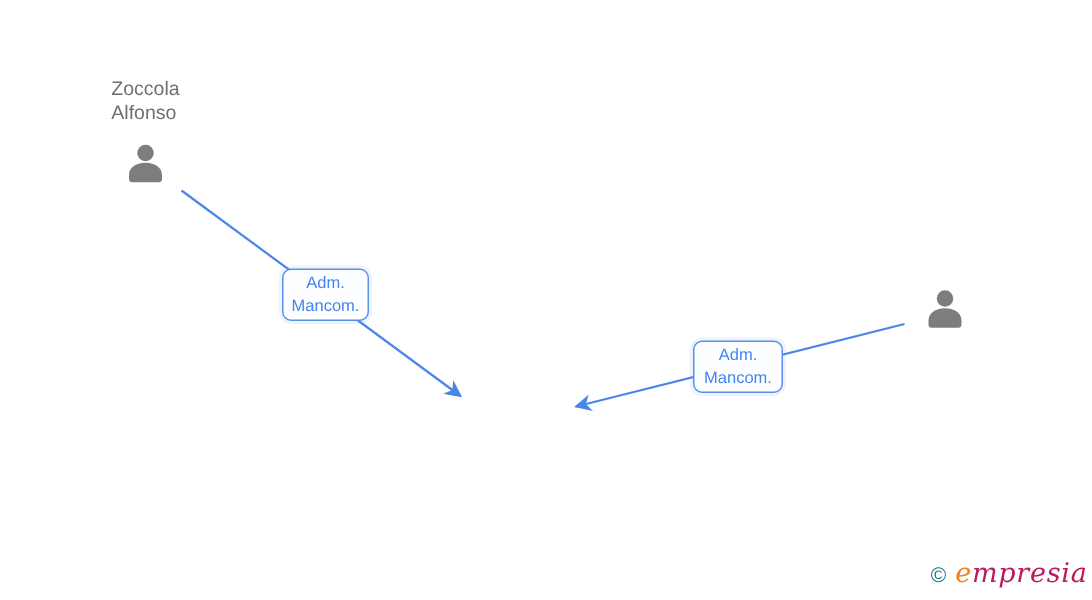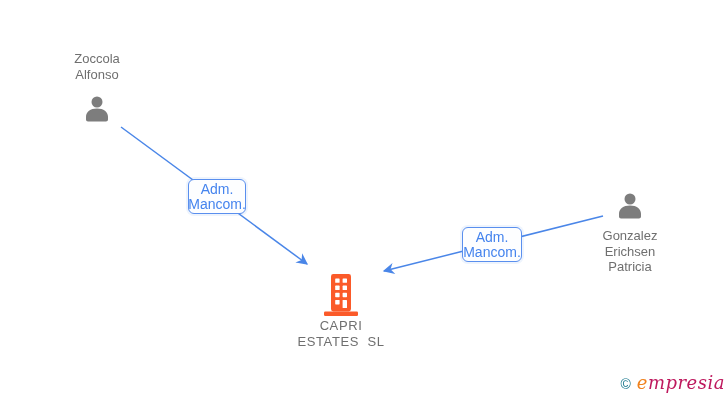--- a/index.html
+++ b/index.html
@@ -24,21 +24,21 @@
   }
   .node {
     position: absolute;
     display: flex;
     flex-direction: column;
     align-items: center;
     cursor: pointer;
   }
   .node-label {
     white-space: pre;
-    text-align: center;
+    text-align: left;
     font-size: 13px;
     line-height: 15.5px;
     color: #6f6f6f;
   }
   .company-label {
     letter-spacing: 0.6px;
     margin-top: 2px;
   }
   .person-label-top {
     margin-bottom: 12px;
@@ -47,21 +47,21 @@
     margin-top: 7px;
   }
   .edge-badge {
     position: absolute;
     box-sizing: border-box;
     background: #fdfeff;
     border: 1.5px solid #5a8fee;
     border-radius: 6px;
     box-shadow: 0 0 0 2px rgba(90,143,238,0.10);
     color: #4584ee;
-    font-size: 14px;
+    font-size: 11px;
     line-height: 15px;
     text-align: center;
     white-space: pre-line;
     display: flex;
     align-items: center;
     justify-content: center;
     cursor: pointer;
   }
   .footer-logo {
     position: absolute;
@@ -106,43 +106,22 @@
       <circle cx="12" cy="6.4" r="4.4" fill="#7d7d7d"></circle>
       <path d="M12 11.6 c-5.3 0 -8.8 2.7 -8.8 6.6 v2.2 c0 0.9 0.7 1.6 1.6 1.6 h14.4 c0.9 0 1.6 -0.7 1.6 -1.6 v-2.2 c0 -3.9 -3.5 -6.6 -8.8 -6.6 z" fill="#7d7d7d"></path>
     </svg>
   </div>
 
   <div class="node" style="left:570px; top:191px; width:120px;">
     <svg width="30" height="30" viewBox="0 0 24 24">
       <circle cx="12" cy="6.4" r="4.4" fill="#7d7d7d"></circle>
       <path d="M12 11.6 c-5.3 0 -8.8 2.7 -8.8 6.6 v2.2 c0 0.9 0.7 1.6 1.6 1.6 h14.4 c0.9 0 1.6 -0.7 1.6 -1.6 v-2.2 c0 -3.9 -3.5 -6.6 -8.8 -6.6 z" fill="#7d7d7d"></path>
     </svg>
-    <div class="node-label person-label-bottom">Gonzalez
-Erichsen
-Patricia</div>
   </div>
 
-  <div class="node" style="left:281px; top:274px; width:120px;">
-    <svg width="38" height="42" viewBox="0 0 38 42">
-      <rect x="2" y="37.5" width="34" height="4.5" rx="1.2" fill="#fb5a29"></rect>
-      <rect x="9" y="0" width="20" height="37.5" rx="2.4" fill="#fb5a29"></rect>
-      <g fill="#ffffff">
-        <rect x="13.2" y="4.4" width="4.4" height="4.4" rx="0.6"></rect>
-        <rect x="20.6" y="4.4" width="4.4" height="4.4" rx="0.6"></rect>
-        <rect x="13.2" y="11.6" width="4.4" height="4.4" rx="0.6"></rect>
-        <rect x="20.6" y="11.6" width="4.4" height="4.4" rx="0.6"></rect>
-        <rect x="13.2" y="18.8" width="4.4" height="4.4" rx="0.6"></rect>
-        <rect x="20.6" y="18.8" width="4.4" height="4.4" rx="0.6"></rect>
-        <rect x="13.2" y="26" width="4.4" height="4.4" rx="0.6"></rect>
-        <rect x="20.6" y="26" width="4.4" height="8" rx="0.6"></rect>
-      </g>
-    </svg>
-    <div class="node-label company-label">CAPRI
-ESTATES  SL</div>
-  </div>
 
   <div class="edge-badge" style="left:188px; top:179px; width:58px; height:35px;">Adm.
 Mancom.</div>
 
   <div class="edge-badge" style="left:462px; top:227px; width:60px; height:35px;">Adm.
 Mancom.</div>
 
   <div class="footer-logo">
     <span class="copyright-symbol">©</span>
     <span class="brand"><span class="brand-initial">e</span><span class="brand-rest">mpresia</span></span>

